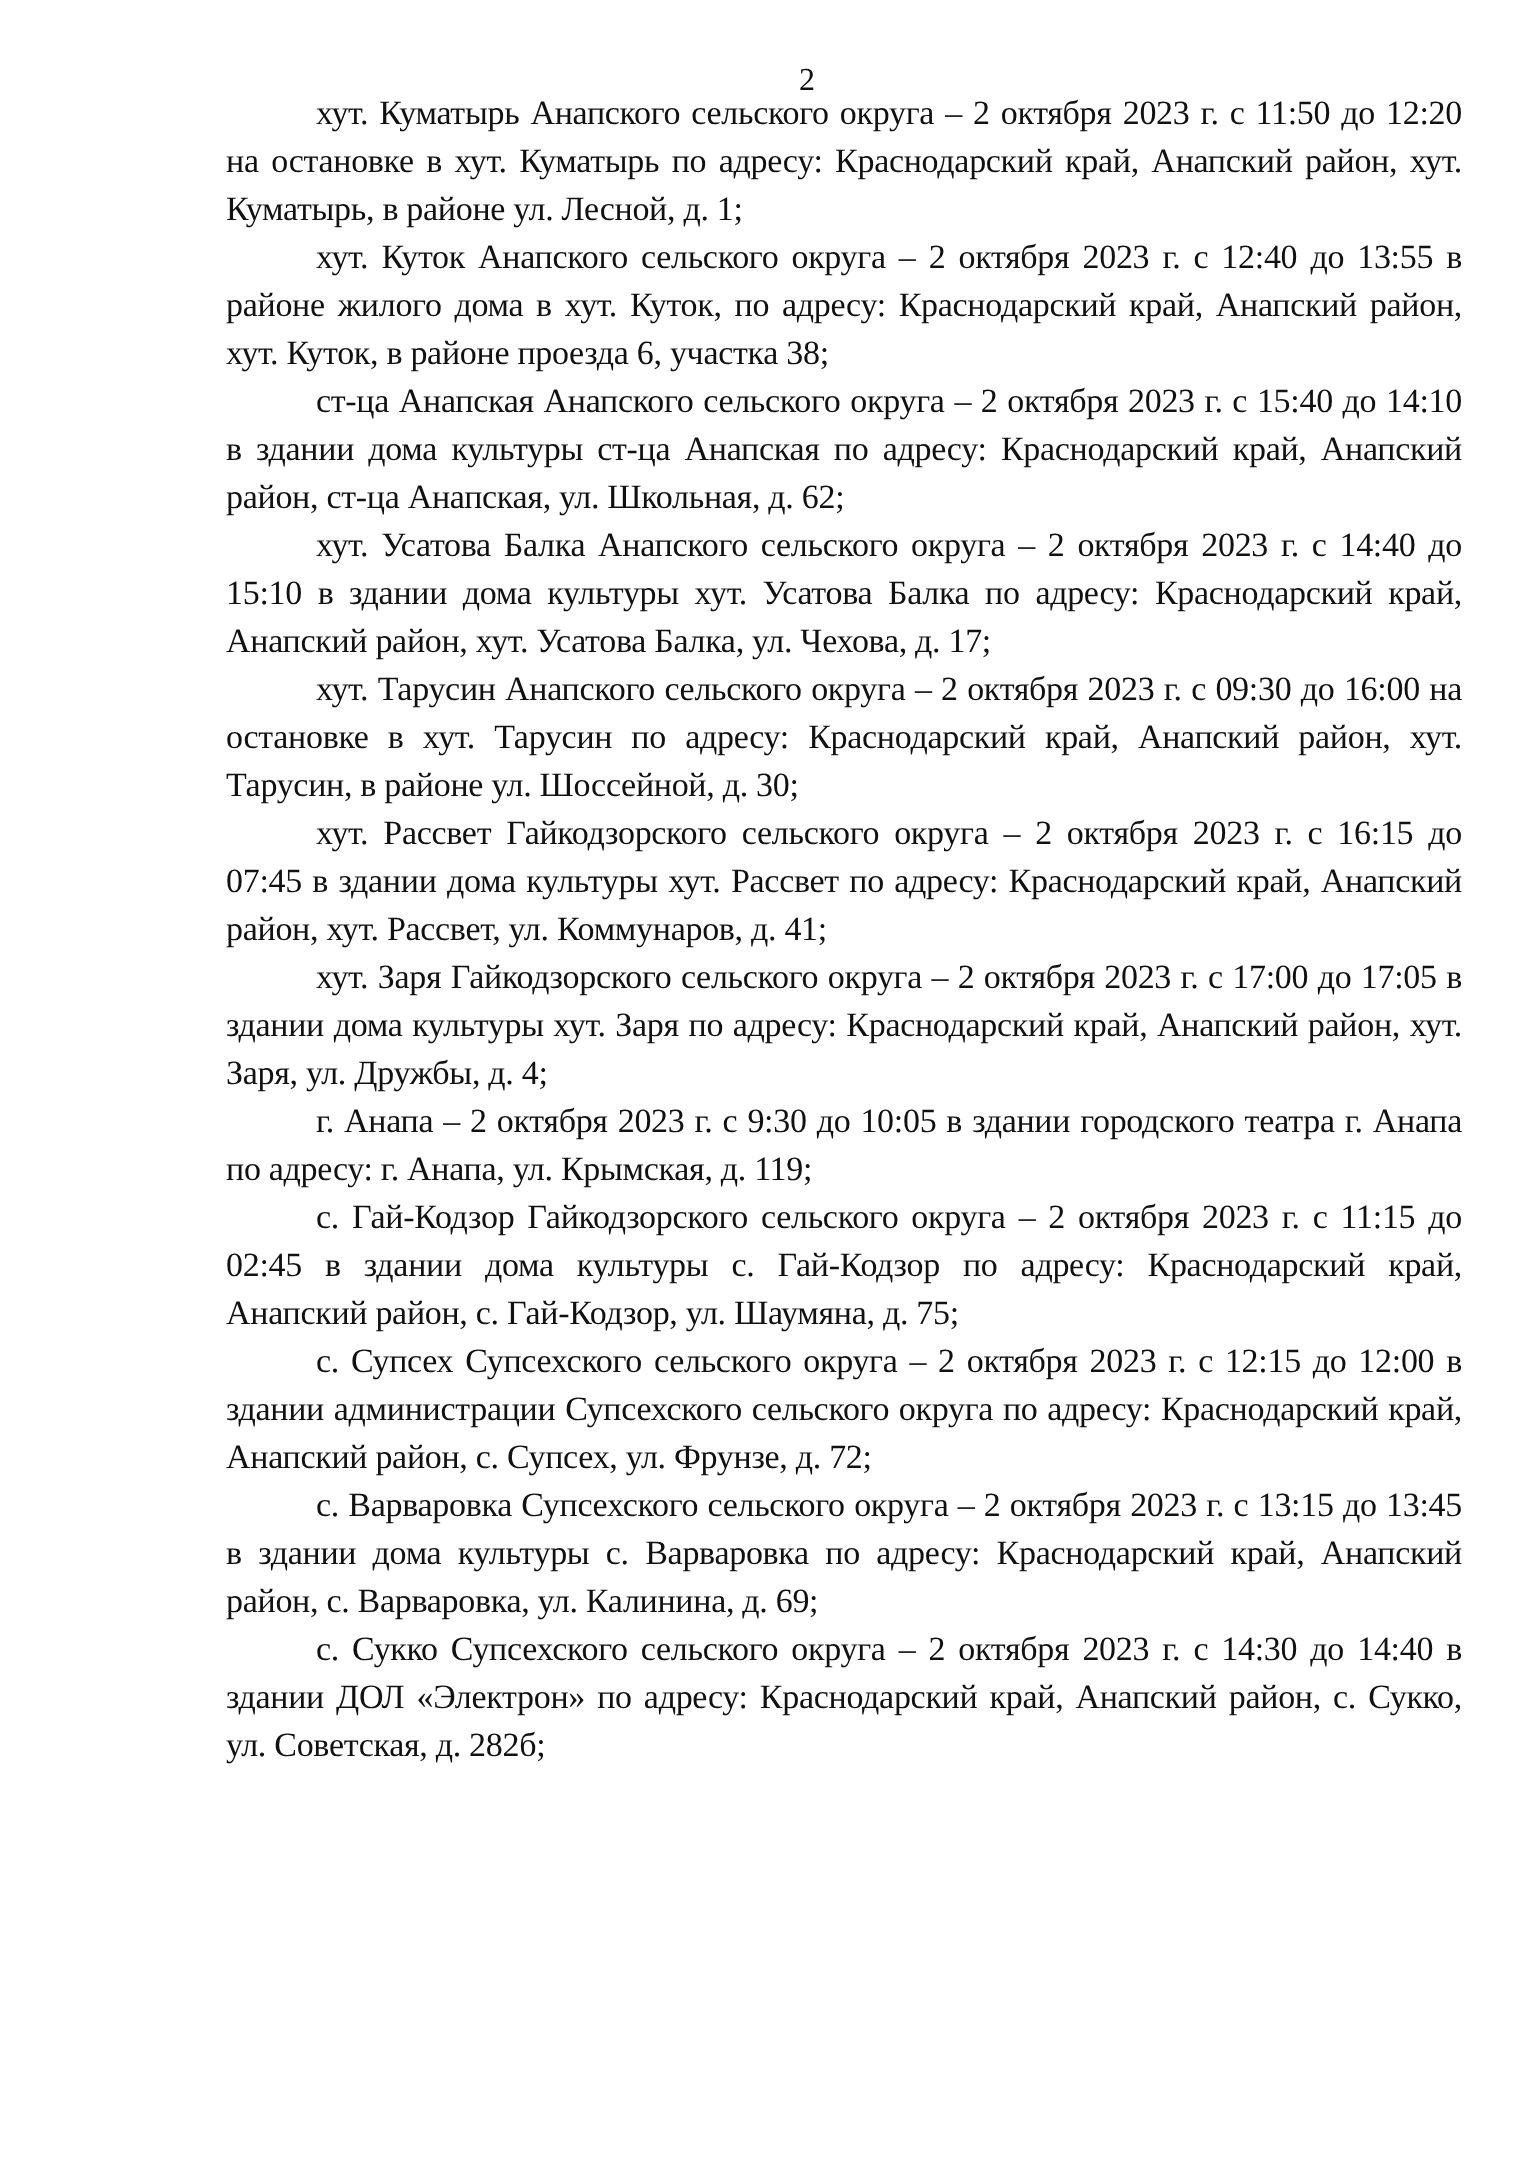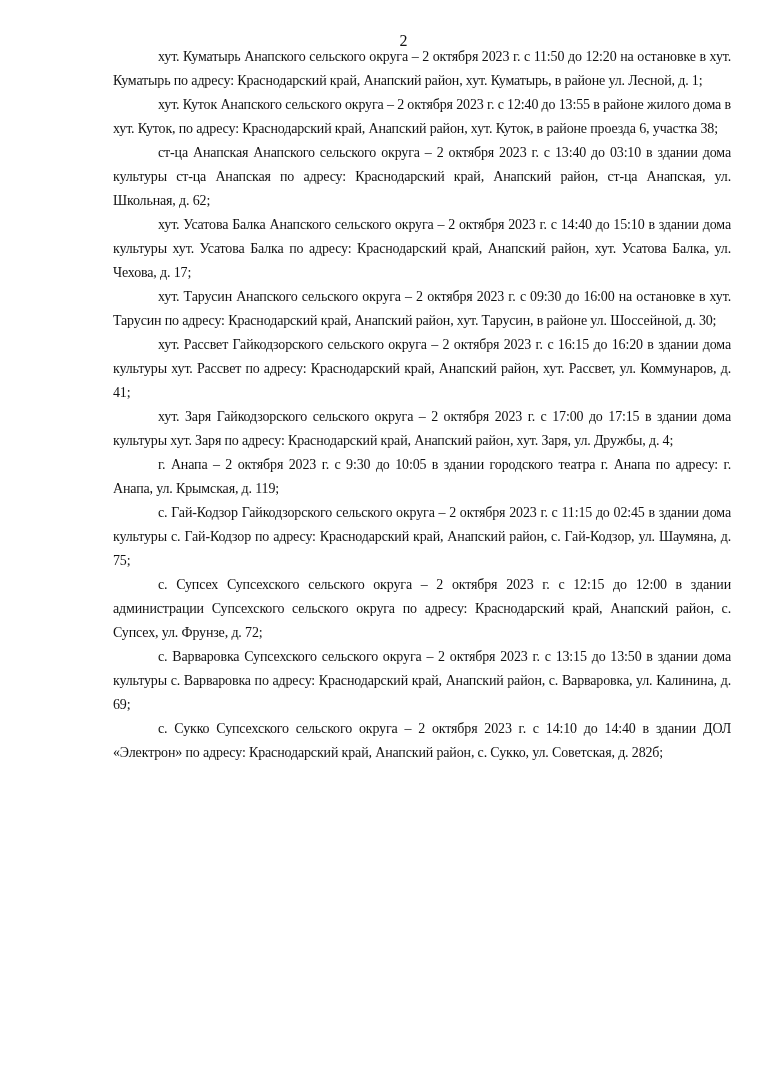--- a/index.html
+++ b/index.html
@@ -29,37 +29,37 @@
     .content {
       position: absolute;
       top: 45px;
       left: 113px;
       width: 618px;
     }
     .para {
       margin: 0;
       text-indent: 45px;
       text-align: justify;
-      font-size: 14px;
+      font-size: 17px;
       line-height: 24px;
       letter-spacing: -0.15px;
       word-spacing: 0px;
     }
   </style>
 </head>
 <body>
 
 <div class="page-number">2</div>
 
 <div class="content">
   <p class="para">хут. Куматырь Анапского сельского округа – 2 октября 2023 г. с 11:50 до 12:20 на остановке в хут. Куматырь по адресу: Краснодарский край, Анапский район, хут. Куматырь, в районе ул. Лесной, д. 1;</p>
   <p class="para">хут. Куток Анапского сельского округа – 2 октября 2023 г. с 12:40 до 13:55 в районе жилого дома в хут. Куток, по адресу: Краснодарский край, Анапский район, хут. Куток, в районе проезда 6, участка 38;</p>
-  <p class="para">ст-ца Анапская Анапского сельского округа – 2 октября 2023 г. с 13:40 до 03:10 в здании дома культуры ст-ца Анапская по адресу: Краснодарский край, Анапский район, ст-ца Анапская, ул. Школьная, д. 62;</p>
+  <p class="para">ст-ца Анапская Анапского сельского округа – 2 октября 2023 г. с 15:40 до 14:10 в здании дома культуры ст-ца Анапская по адресу: Краснодарский край, Анапский район, ст-ца Анапская, ул. Школьная, д. 62;</p>
   <p class="para">хут. Усатова Балка Анапского сельского округа – 2 октября 2023 г. с 14:40 до 15:10 в здании дома культуры хут. Усатова Балка по адресу: Краснодарский край, Анапский район, хут. Усатова Балка, ул. Чехова, д. 17;</p>
   <p class="para">хут. Тарусин Анапского сельского округа – 2 октября 2023 г. с 09:30 до 16:00 на остановке в хут. Тарусин по адресу: Краснодарский край, Анапский район, хут. Тарусин, в районе ул. Шоссейной, д. 30;</p>
-  <p class="para">хут. Рассвет Гайкодзорского сельского округа – 2 октября 2023 г. с 16:15 до 16:20 в здании дома культуры хут. Рассвет по адресу: Краснодарский край, Анапский район, хут. Рассвет, ул. Коммунаров, д. 41;</p>
-  <p class="para">хут. Заря Гайкодзорского сельского округа – 2 октября 2023 г. с 17:00 до 17:15 в здании дома культуры хут. Заря по адресу: Краснодарский край, Анапский район, хут. Заря, ул. Дружбы, д. 4;</p>
+  <p class="para">хут. Рассвет Гайкодзорского сельского округа – 2 октября 2023 г. с 16:15 до 07:45 в здании дома культуры хут. Рассвет по адресу: Краснодарский край, Анапский район, хут. Рассвет, ул. Коммунаров, д. 41;</p>
+  <p class="para">хут. Заря Гайкодзорского сельского округа – 2 октября 2023 г. с 17:00 до 17:05 в здании дома культуры хут. Заря по адресу: Краснодарский край, Анапский район, хут. Заря, ул. Дружбы, д. 4;</p>
   <p class="para">г. Анапа – 2 октября 2023 г. с 9:30 до 10:05 в здании городского театра г. Анапа по адресу: г. Анапа, ул. Крымская, д. 119;</p>
   <p class="para">с. Гай-Кодзор Гайкодзорского сельского округа – 2 октября 2023 г. с 11:15 до 02:45 в здании дома культуры с. Гай-Кодзор по адресу: Краснодарский край, Анапский район, с. Гай-Кодзор, ул. Шаумяна, д. 75;</p>
   <p class="para">с. Супсех Супсехского сельского округа – 2 октября 2023 г. с 12:15 до 12:00 в здании администрации Супсехского сельского округа по адресу: Краснодарский край, Анапский район, с. Супсех, ул. Фрунзе, д. 72;</p>
-  <p class="para">с. Варваровка Супсехского сельского округа – 2 октября 2023 г.  с 13:15 до 13:50 в здании дома культуры с. Варваровка по адресу: Краснодарский край, Анапский район, с. Варваровка, ул. Калинина, д. 69;</p>
-  <p class="para">с. Сукко Супсехского сельского округа – 2 октября 2023 г.  с 14:10 до 14:40 в здании ДОЛ «Электрон» по адресу: Краснодарский край, Анапский район, с. Сукко, ул. Советская, д. 282б;</p>
+  <p class="para">с. Варваровка Супсехского сельского округа – 2 октября 2023 г.  с 13:15 до 13:45 в здании дома культуры с. Варваровка по адресу: Краснодарский край, Анапский район, с. Варваровка, ул. Калинина, д. 69;</p>
+  <p class="para">с. Сукко Супсехского сельского округа – 2 октября 2023 г.  с 14:30 до 14:40 в здании ДОЛ «Электрон» по адресу: Краснодарский край, Анапский район, с. Сукко, ул. Советская, д. 282б;</p>
 </div>
 
 </body></html>

